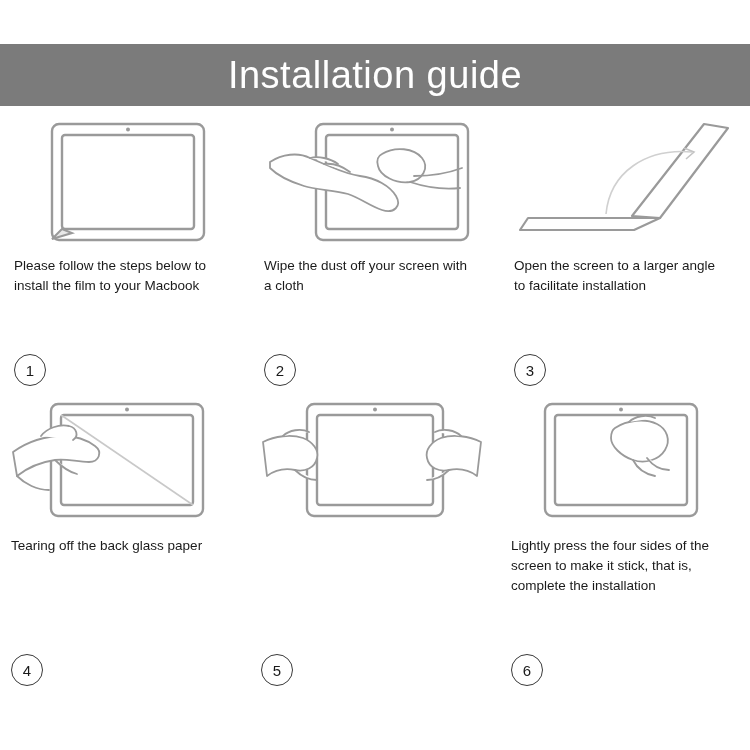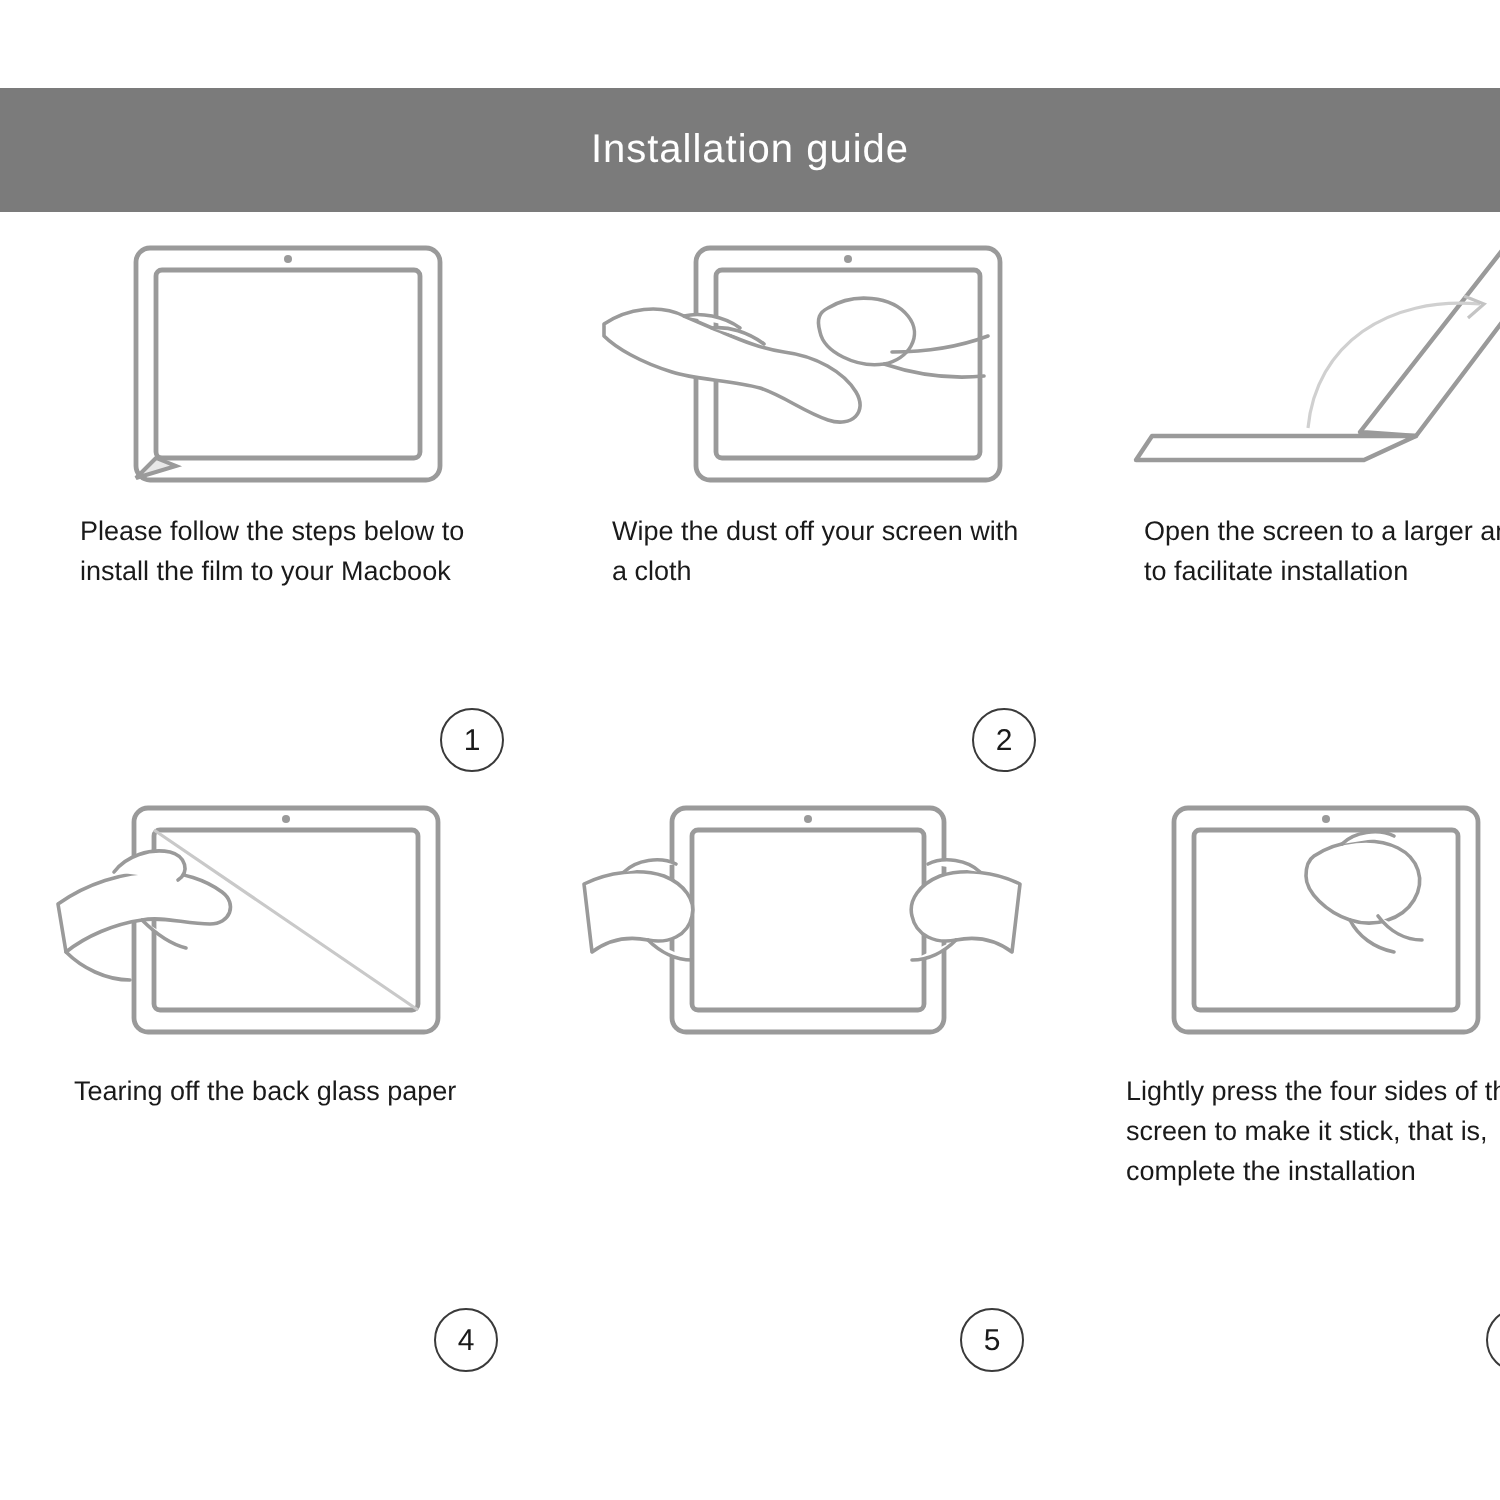--- a/index.html
+++ b/index.html
@@ -25,40 +25,39 @@
     top: 44px;
     width: 750px;
     height: 62px;
     background: #7b7b7b;
     display: flex;
     align-items: center;
     justify-content: center;
   }
   .header-title {
     color: #ffffff;
-    font-size: 20px;
+    font-size: 38px;
     font-weight: 400;
     letter-spacing: 0.5px;
   }
   .grid {
     position: absolute;
     left: 0;
     top: 118px;
     width: 750px;
     display: flex;
     flex-wrap: wrap;
   }
   .cell {
     width: 250px;
     box-sizing: border-box;
     padding: 0 14px;
     display: flex;
     flex-direction: column;
-    align-items: flex-end;
-    margin-left: 16px;
+    align-items: flex-start;
   }
   .row1 .cell { height: 280px; }
   .row2 .cell { height: 300px; padding-left: 11px; }
   .illus {
     width: 222px;
     height: 128px;
     position: relative;
   }
   .caption {
     width: 212px;

